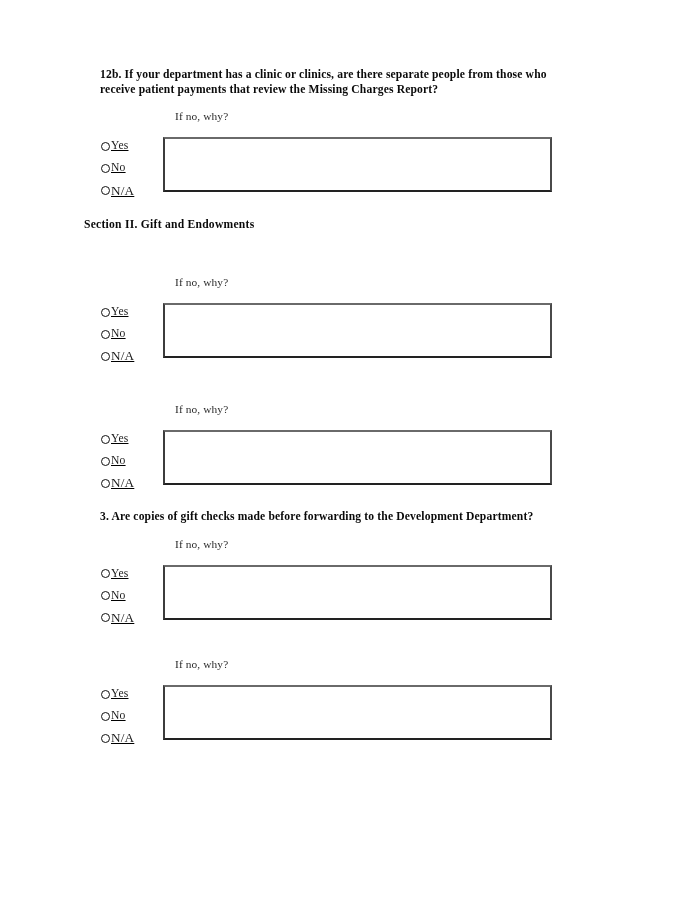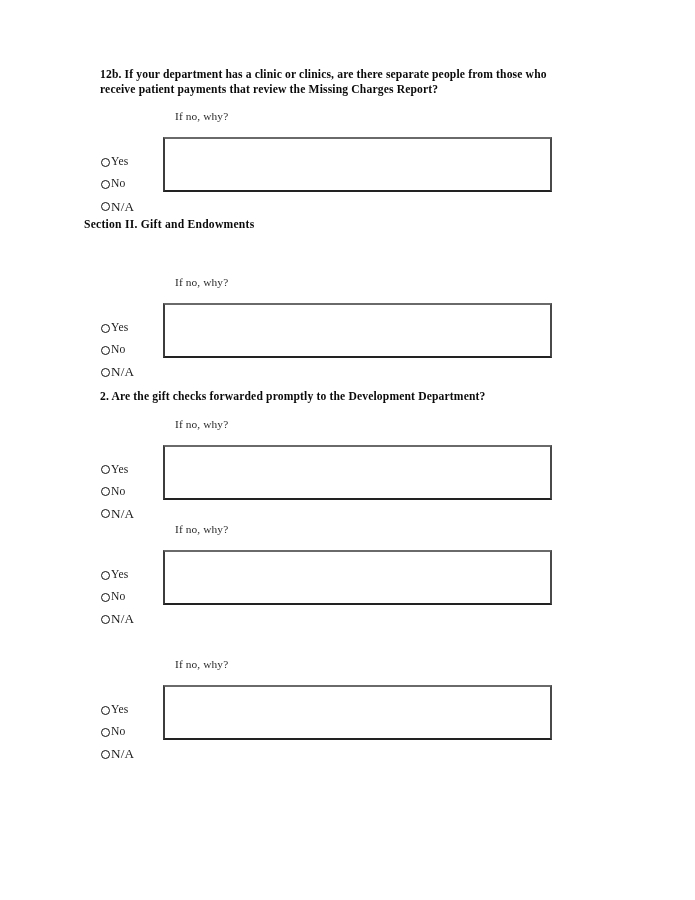--- a/index.html
+++ b/index.html
@@ -50,22 +50,23 @@
 
   
   .answer-row {
     position: relative;
     margin-top: 1px;
     height: 60px;
   }
   .radio-group {
     position: absolute;
     left: 1px;
-    top: 16px;
+    top: 0;
     width: 58px;
+    text-decoration: underline;
   }
   .radio-opt {
     display: flex;
     align-items: center;
     height: 22px;
     white-space: nowrap;
   }
   .radio-circle {
     display: inline-block;
     width: 9px;
@@ -157,21 +158,20 @@
         <div class="radio-opt">
           <span class="radio-circle"></span>
           <span class="radio-label big">N/A</span>
         </div>
       </div>
       <div class="answer-box"></div>
     </div>
   </div>
 
   <div class="qblock" style="top:390px;">
-    <p class="qtext">2. Are the gift checks forwarded promptly to the Development Department?</p>
     <p class="ifno">If no, why?</p>
     <div class="answer-row">
       <div class="radio-group">
         <div class="radio-opt">
           <span class="radio-circle"></span>
           <span class="radio-label">Yes</span>
         </div>
         <div class="radio-opt">
           <span class="radio-circle"></span>
           <span class="radio-label">No</span>
@@ -179,20 +179,21 @@
         <div class="radio-opt">
           <span class="radio-circle"></span>
           <span class="radio-label big">N/A</span>
         </div>
       </div>
       <div class="answer-box"></div>
     </div>
   </div>
 
   <div class="qblock" style="top:510px;">
+    <p class="qtext">3. Are copies of gift checks made before forwarding to the Development Department?</p>
     <p class="ifno">If no, why?</p>
     <div class="answer-row">
       <div class="radio-group">
         <div class="radio-opt">
           <span class="radio-circle"></span>
           <span class="radio-label">Yes</span>
         </div>
         <div class="radio-opt">
           <span class="radio-circle"></span>
           <span class="radio-label">No</span>

